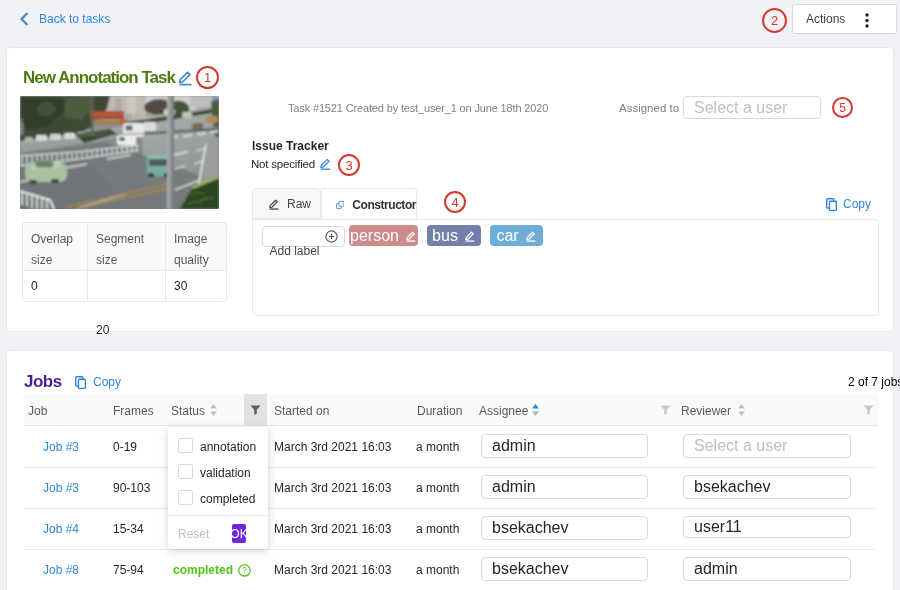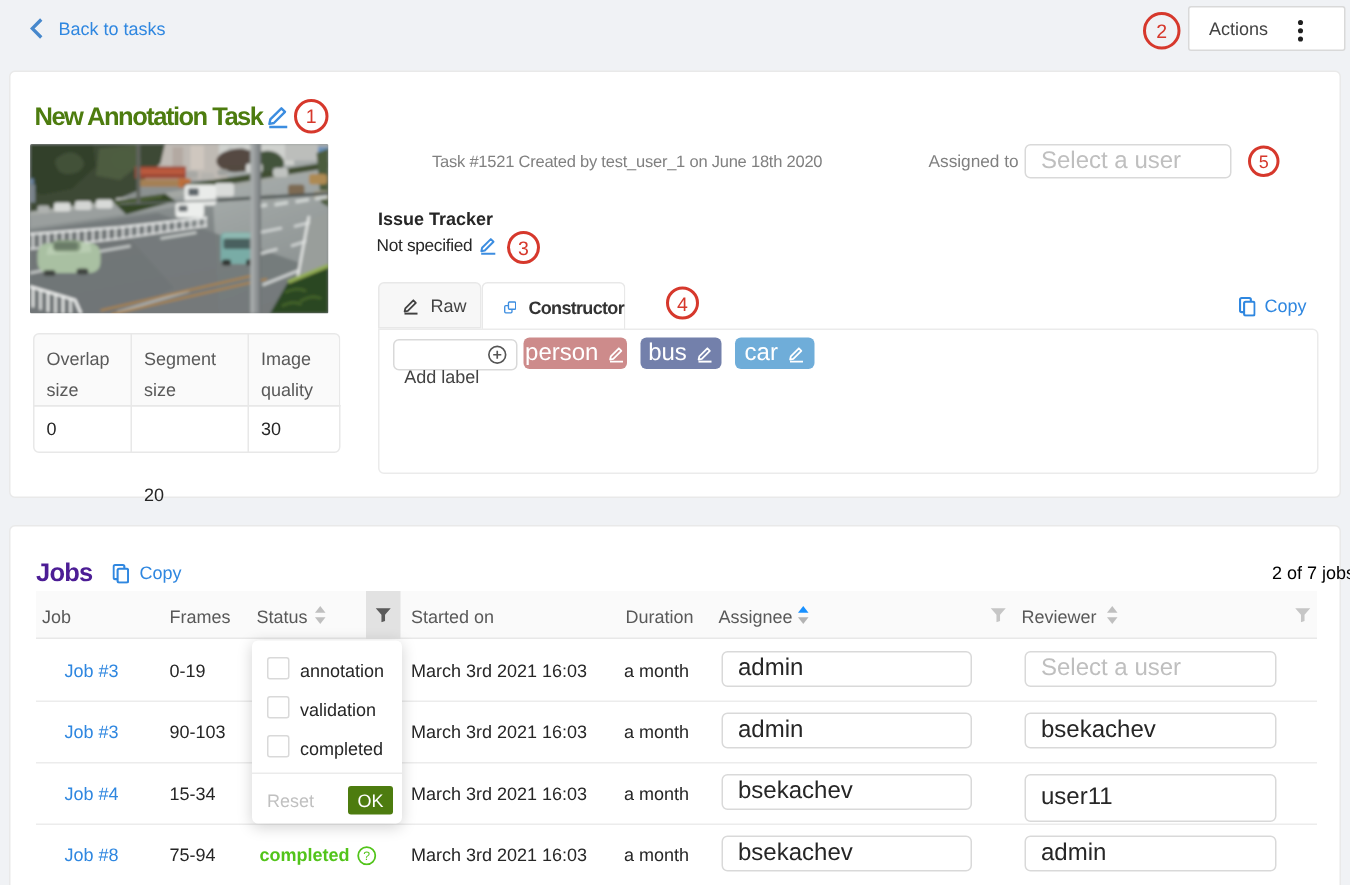--- a/index.html
+++ b/index.html
@@ -367,21 +367,21 @@
 <div class="abs t12" style="left:274px; top:481px;">March 3rd 2021 16:03</div>
 <div class="abs t12" style="left:416px; top:481px;">a month</div>
 <div class="input" style="left:481px; top:475px; width:167px; height:24px;">admin</div>
 <div class="input" style="left:683px; top:475px; width:168px; height:24px;">bsekachev</div>
 
 <div class="abs t12 blue" style="left:43px; top:522px;">Job #4</div>
 <div class="abs t12" style="left:113px; top:522px;">15-34</div>
 <div class="abs t12" style="left:274px; top:522px;">March 3rd 2021 16:03</div>
 <div class="abs t12" style="left:416px; top:522px;">a month</div>
 <div class="input" style="left:481px; top:516px; width:167px; height:24px;">bsekachev</div>
-<div class="input" style="left:683px; top:516px; width:168px; height:32px;">user11</div>
+<div class="input" style="left:683px; top:516px; width:168px; height:22px;">user11</div>
 
 <div class="abs t12 blue" style="left:43px; top:563px;">Job #8</div>
 <div class="abs t12" style="left:113px; top:563px;">75-94</div>
 <div class="abs t12" style="left:173px; top:563px; color:#52c41a; font-weight:bold;">completed</div>
 <svg class="abs" style="left:238px; top:564px;" width="13" height="13" viewBox="0 0 13 13">
   <circle cx="6.5" cy="6.5" r="5.7" fill="none" stroke="#52c41a" stroke-width="1.2"></circle>
   <text x="6.5" y="9.4" font-size="8.2" fill="#52c41a" text-anchor="middle" font-family="Liberation Sans">?</text>
 </svg>
 <div class="abs t12" style="left:274px; top:563px;">March 3rd 2021 16:03</div>
 <div class="abs t12" style="left:416px; top:563px;">a month</div>
@@ -390,13 +390,13 @@
 
 <div class="abs" style="left:168px; top:427px; width:100px; height:122px; background:#fff; border-radius:4px; box-shadow:0 2px 10px rgba(0,0,0,0.18);"></div>
 <div class="abs" style="left:178px; top:438px; width:15px; height:15px; border:1px solid #d9d9d9; border-radius:2px; background:#fff;"></div>
 <div class="abs t12" style="left:200px; top:440px;">annotation</div>
 <div class="abs" style="left:178px; top:464px; width:15px; height:15px; border:1px solid #d9d9d9; border-radius:2px; background:#fff;"></div>
 <div class="abs t12" style="left:200px; top:466px;">validation</div>
 <div class="abs" style="left:178px; top:490px; width:15px; height:15px; border:1px solid #d9d9d9; border-radius:2px; background:#fff;"></div>
 <div class="abs t12" style="left:200px; top:492px;">completed</div>
 <div class="abs" style="left:168px; top:515px; width:100px; height:1px; background:#ebebeb;"></div>
 <div class="abs t12" style="left:178px; top:527px; color:#c0c0c0;">Reset</div>
-<div class="abs" style="left:232px; top:524px; width:30px; height:19px; background:#4d7c0f; border-radius:2px; color:#fff; font-size:12px; display:flex; align-items:center; justify-content:center;">OK</div>
+<div class="abs" style="left:232px; top:524px; width:14px; height:19px; background:#6d28d9; border-radius:2px; color:#fff; font-size:12px; display:flex; align-items:center; justify-content:center;">OK</div>
 
 </body></html>

